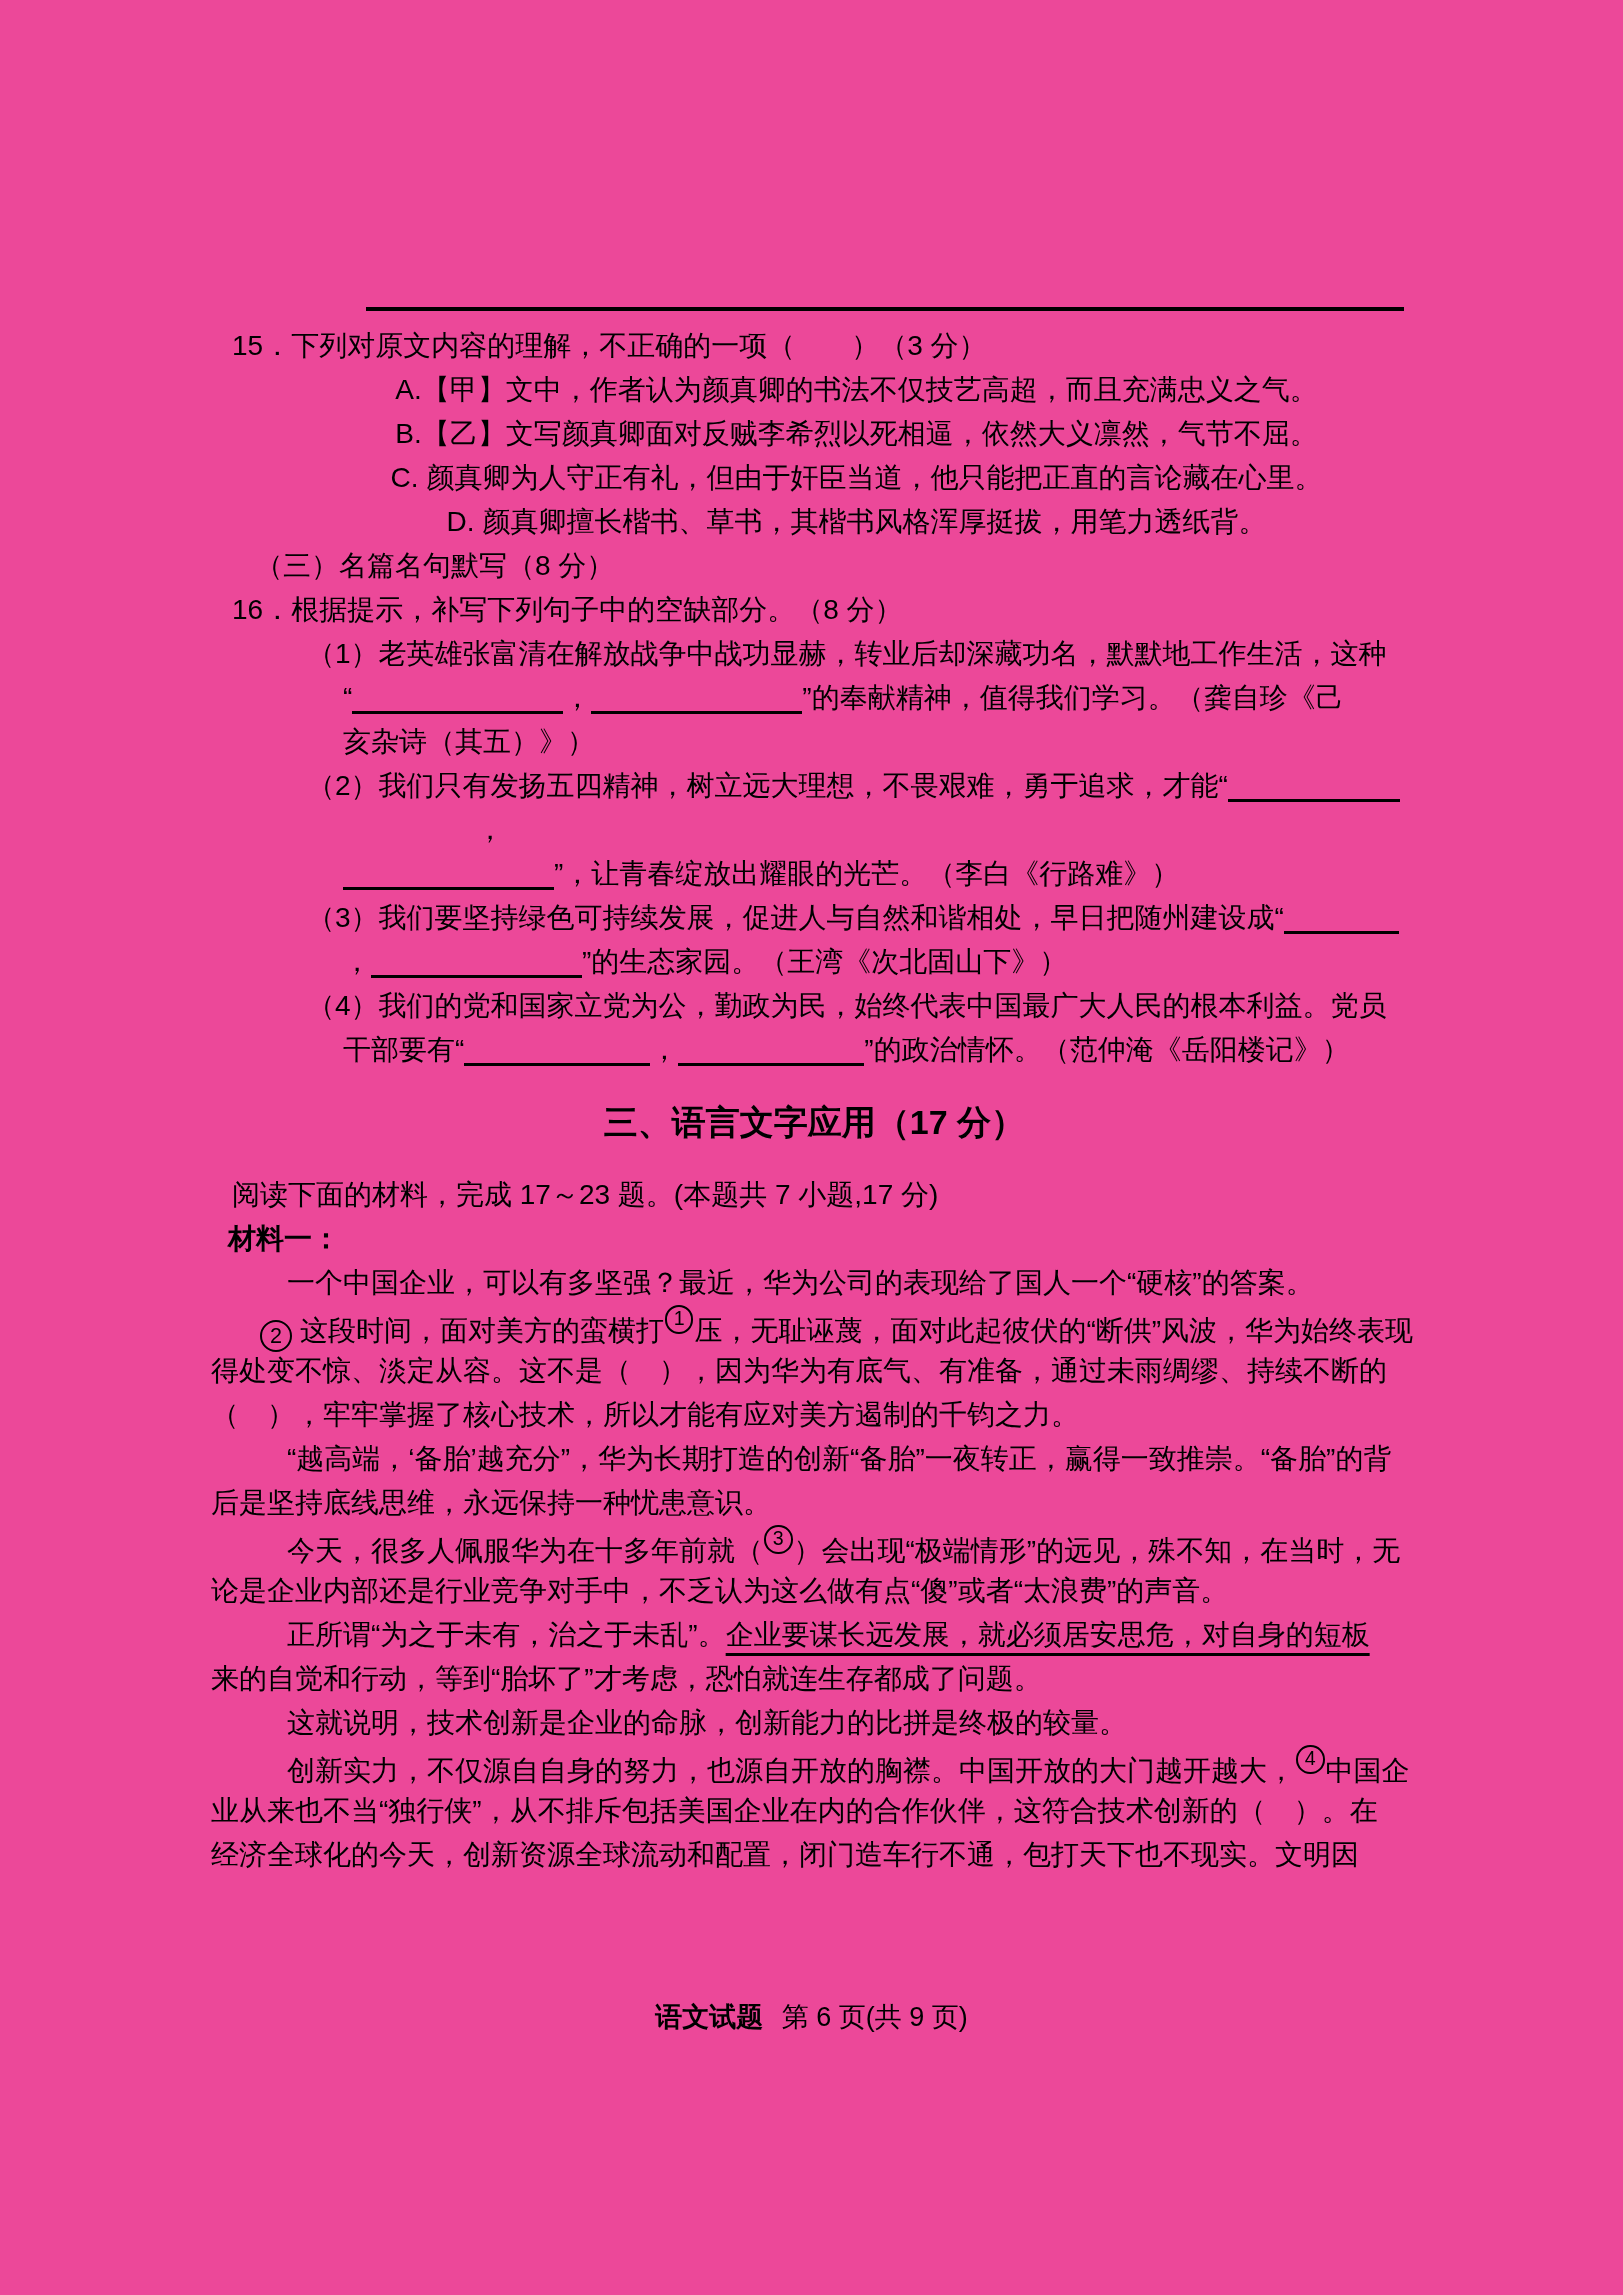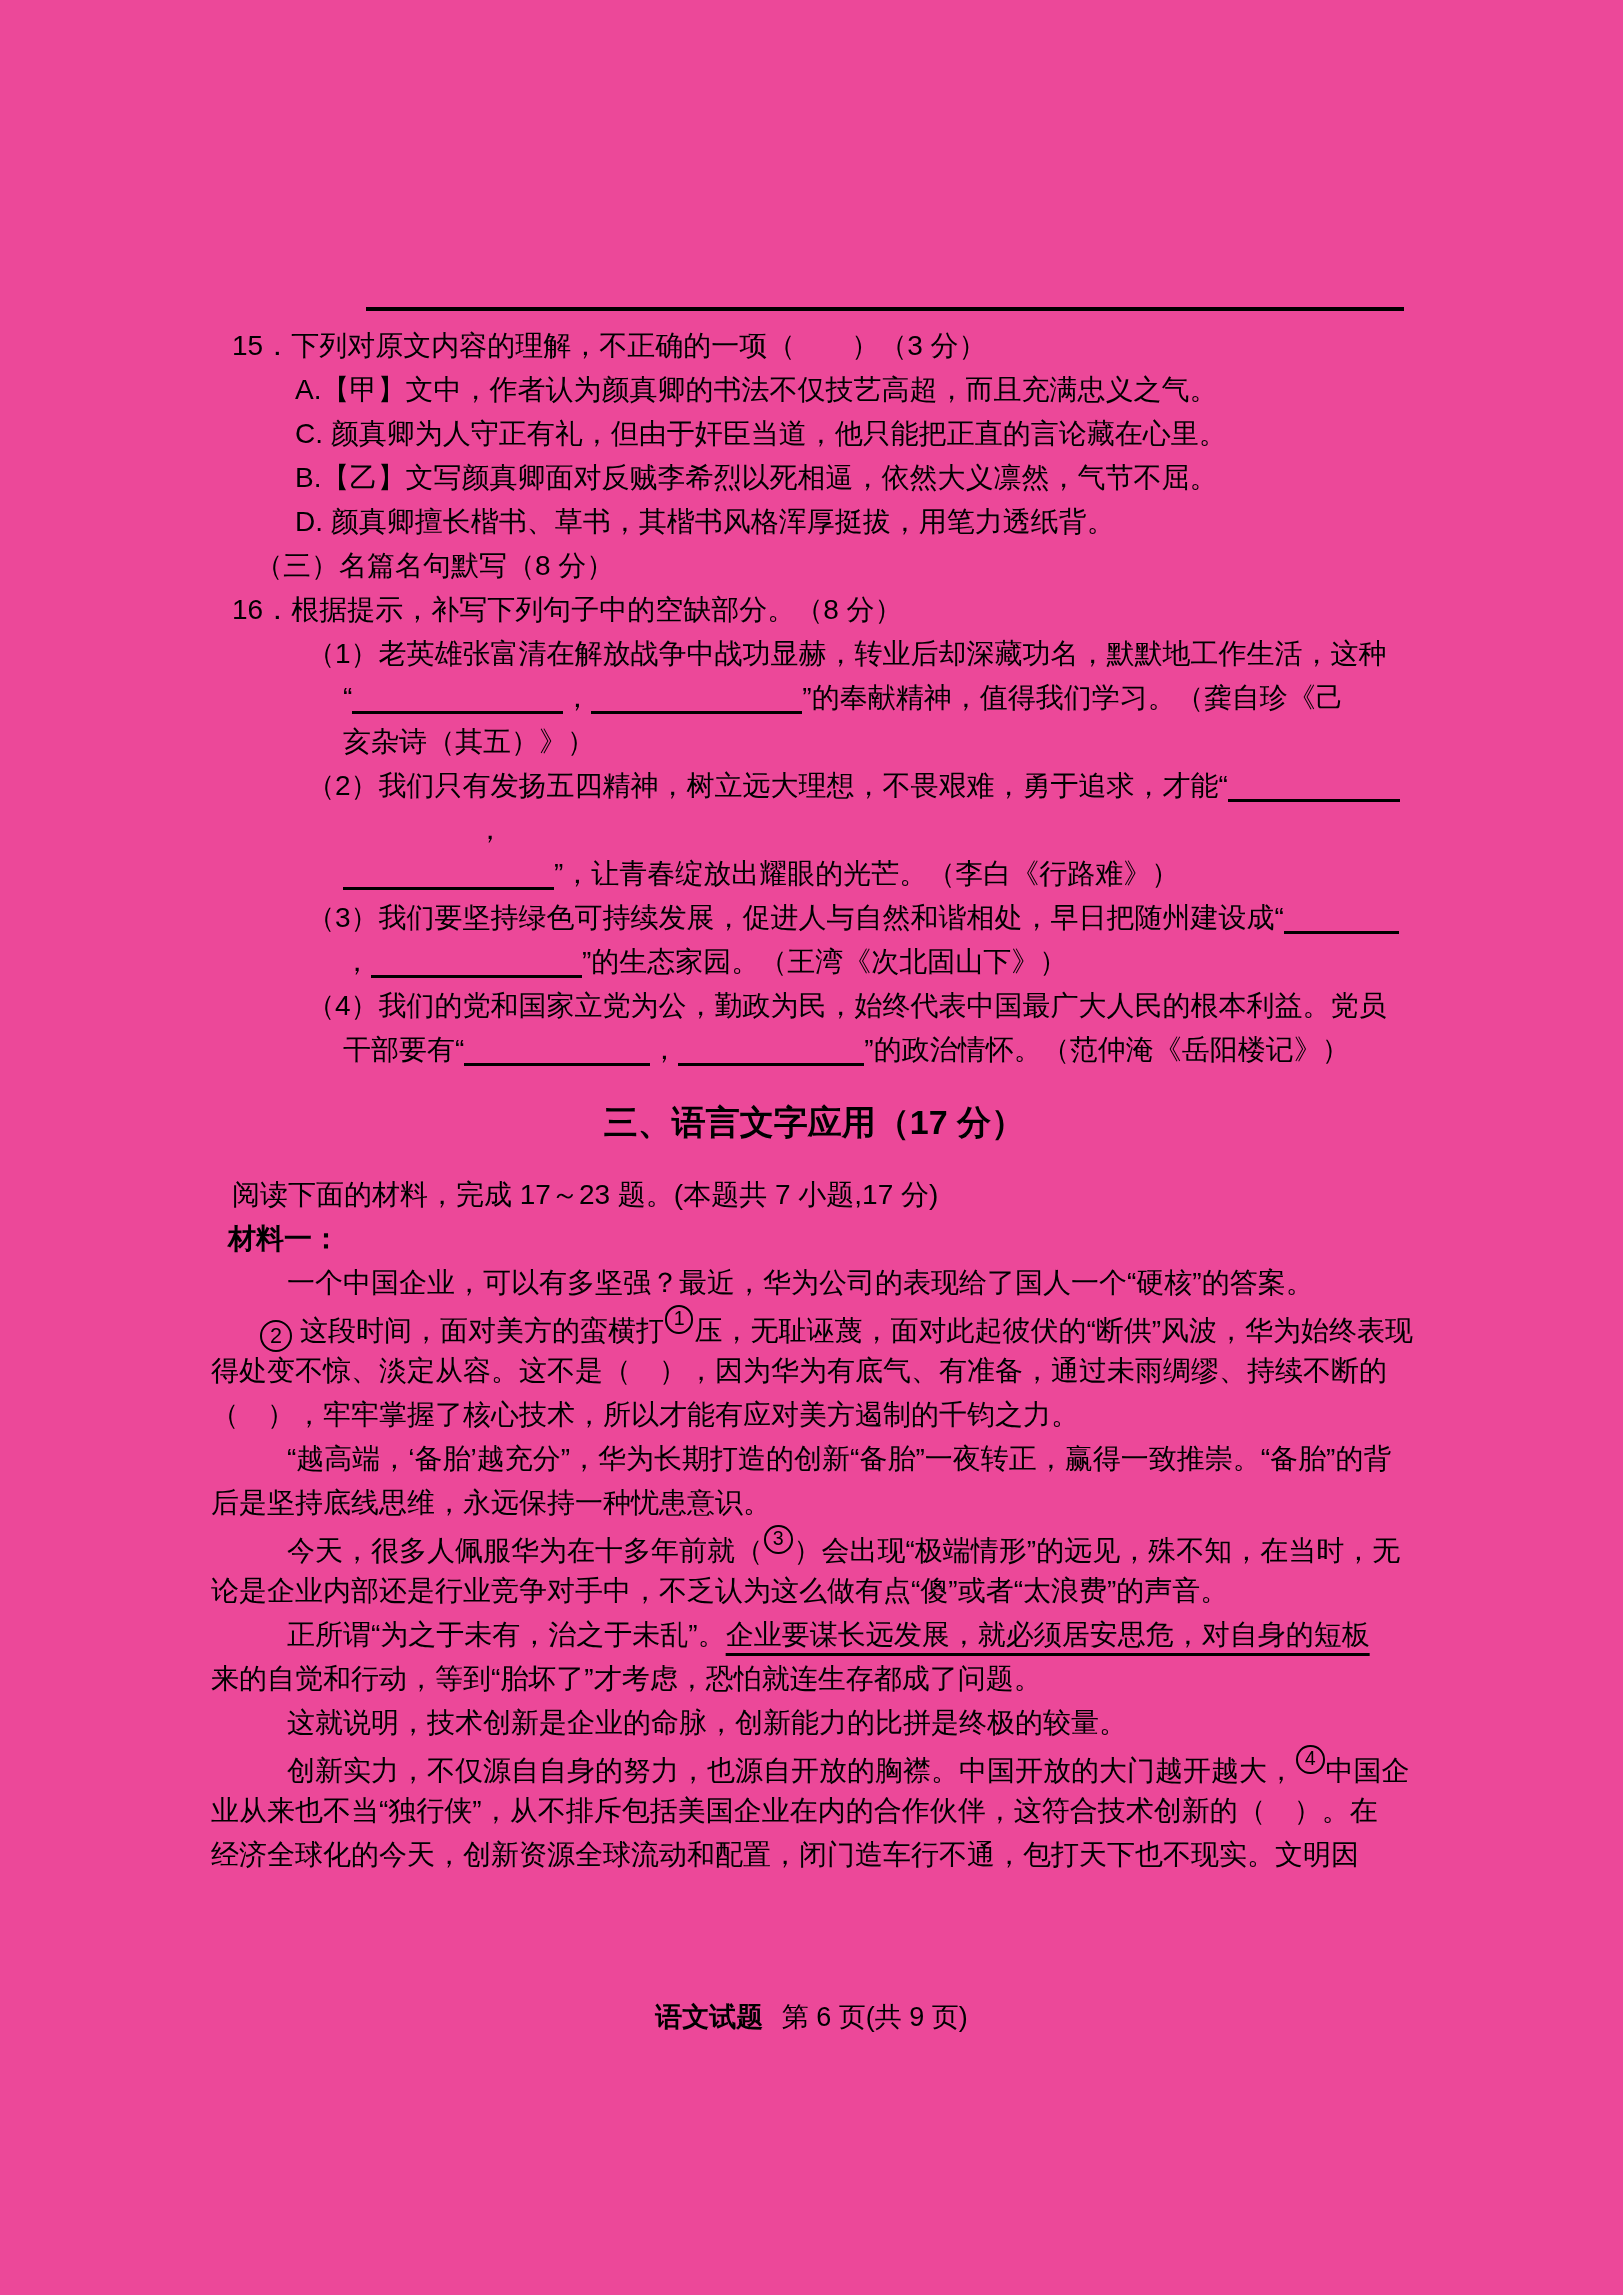--- a/index.html
+++ b/index.html
@@ -14,21 +14,21 @@
   .rule { position:absolute; left:366px; top:307px; width:1038px; height:3.9px; background:#000; }
   .content { position:absolute; left:211px; top:324px; width:1207px; }
   .ln { height:44px; line-height:44px; font-size:28px; white-space:nowrap; }
   .heading-ln { height:101px; line-height:101px; font-size:34px; font-weight:700; text-align:center; white-space:nowrap; }
   .b { font-weight:700; }
   .ml35  { margin-left:17px; }
   .ml43  { margin-left:21px; }
   .ml90  { margin-left:44px; }
   .ml100 { margin-left:49px; }
   .ml154 { margin-left:76px; }
-  .ml172 { margin-left:84px; }
+  .ml172 { margin-left:84px;text-align:center; }
   .ml196 { margin-left:96px; }
   .ml270 { margin-left:132px; }
   .ml540 { margin-left:265px; }
   .blank { display:inline-block; border-bottom:3.9px solid #000; height:21.6px; vertical-align:-6.9px; }
   .w430 { width:211px; } .w350 { width:172px; } .w235 { width:115px; } .w380 { width:186px; }
   .ul { text-decoration:underline; text-decoration-thickness:3.4px; text-underline-offset:8.8px; }
   .circ {
     display:inline-block; box-sizing:border-box;
     width:32px; height:32px; border:2px solid #000; border-radius:50%;
     text-align:center; line-height:27.5px; font-size:21.6px;
@@ -45,22 +45,22 @@
 <body>
 
 <div class="page">
 
   <div class="rule"></div>
 
   <div class="content">
 
     <div class="ln ml43"><span>15．下列对原文内容的理解，不正确的一项（　　）（3 分）</span></div>
     <div class="ln ml172"><span>A.【甲】文中，作者认为颜真卿的书法不仅技艺高超，而且充满忠义之气。</span></div>
+    <div class="ln ml172"><span>B.【乙】文写颜真卿面对反贼李希烈以死相逼，依然大义凛然，气节不屈。</span></div>
     <div class="ln ml172"><span>C. 颜真卿为人守正有礼，但由于奸臣当道，他只能把正直的言论藏在心里。</span></div>
-    <div class="ln ml172"><span>B.【乙】文写颜真卿面对反贼李希烈以死相逼，依然大义凛然，气节不屈。</span></div>
     <div class="ln ml172"><span>D. 颜真卿擅长楷书、草书，其楷书风格浑厚挺拔，用笔力透纸背。</span></div>
 
     <div class="ln ml90"><span>（三）名篇名句默写（8 分）</span></div>
 
     <div class="ln ml43"><span>16．根据提示，补写下列句子中的空缺部分。（8 分）</span></div>
 
     <div class="ln ml196"><span>（1）老英雄张富清在解放战争中战功显赫，转业后却深藏功名，默默地工作生活，这种</span></div>
     <div class="ln ml270"><span>“</span><span class="blank w430"></span><span>，</span><span class="blank w430"></span><span>”的奉献精神，值得我们学习。（龚自珍《己</span></div>
     <div class="ln ml270"><span>亥杂诗（其五）》）</span></div>
 

